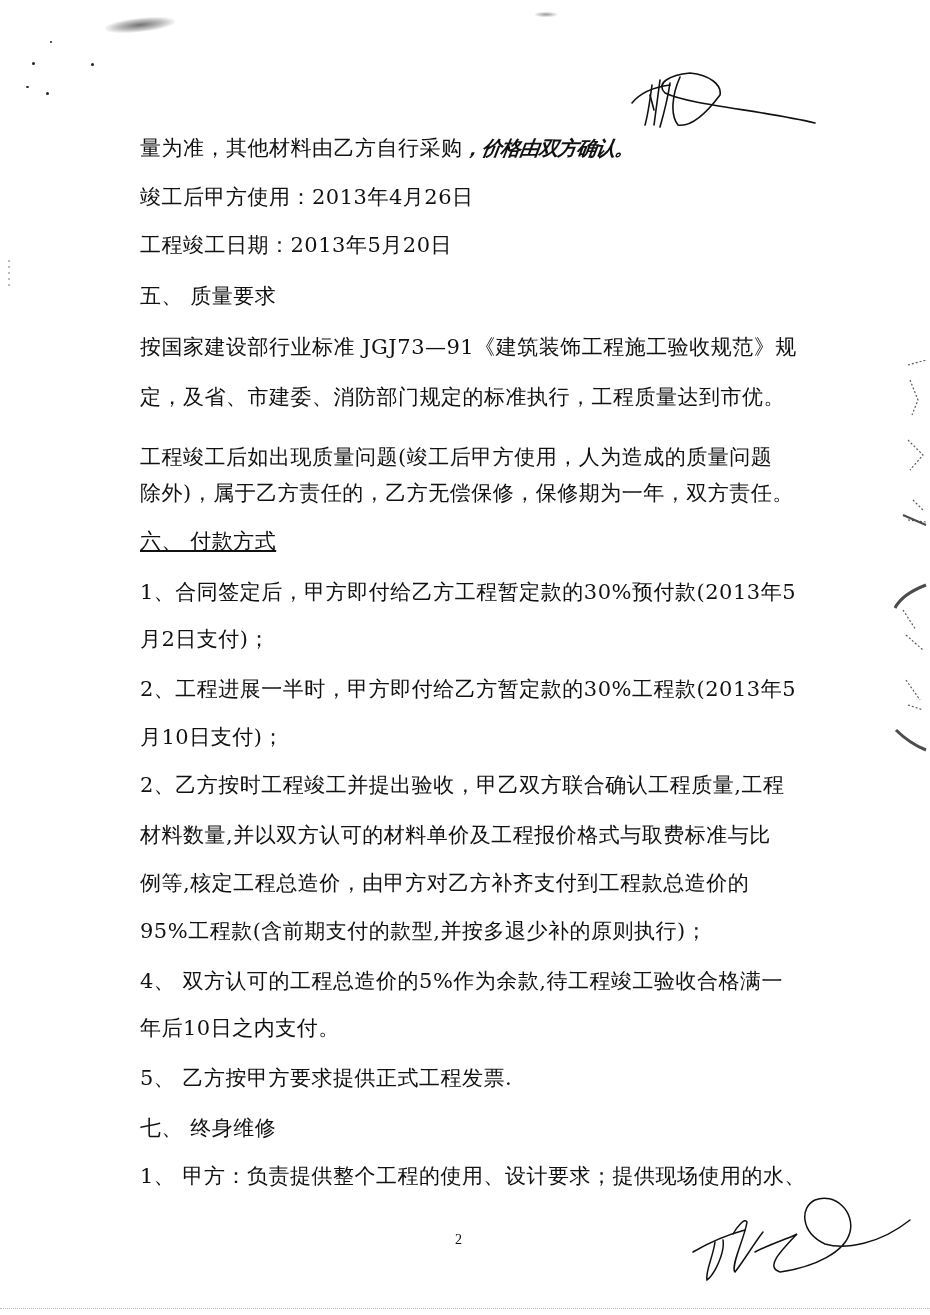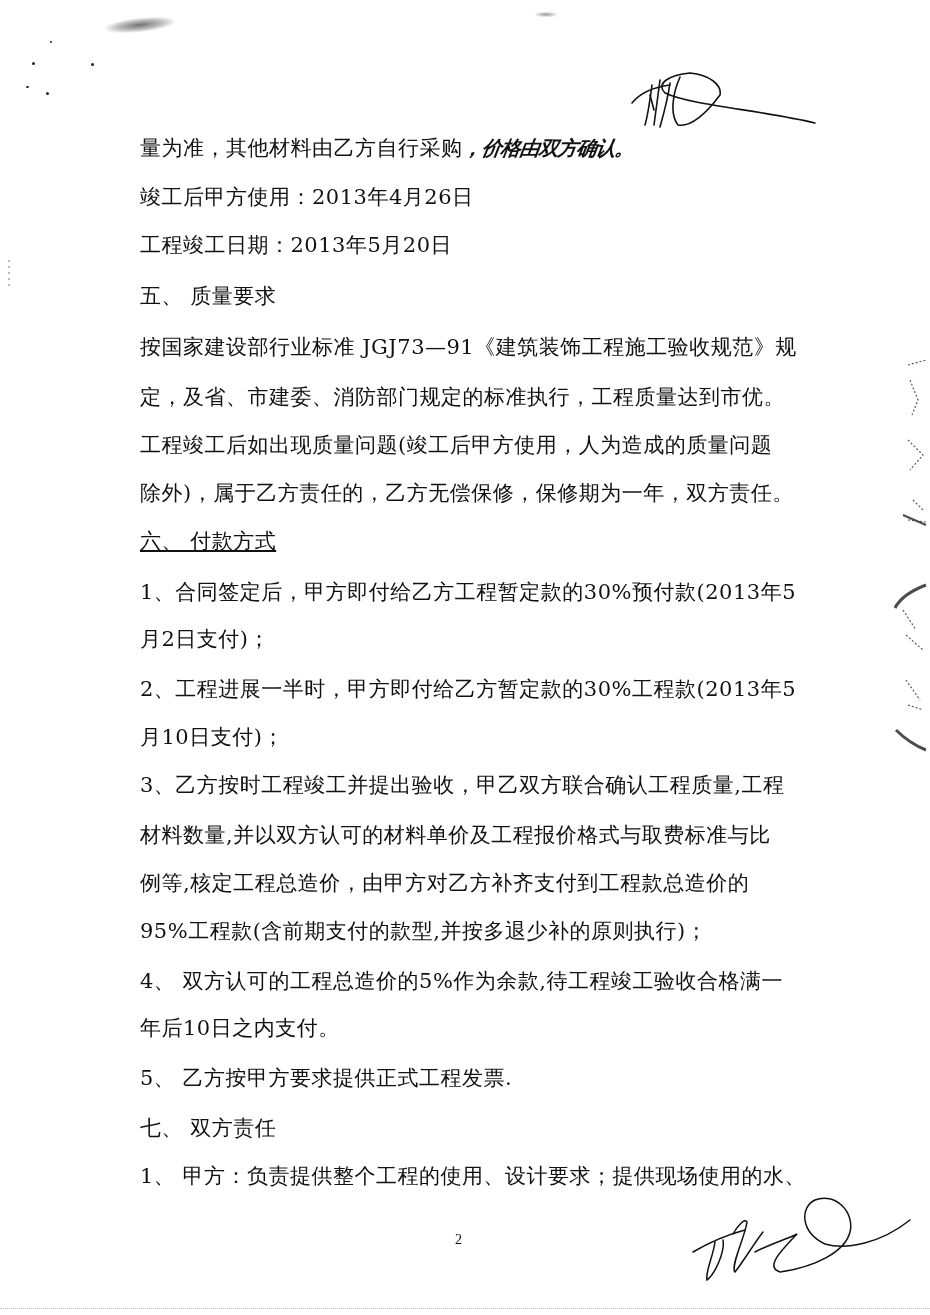--- a/index.html
+++ b/index.html
@@ -92,35 +92,35 @@
   <div class="speck" style="left:8px;top:260px;width:2px;height:30px;border-radius:0;background:repeating-linear-gradient(#bbb 0 2px, transparent 2px 6px);"></div>
 
   <div class="line" style="top:133px;">
     <span>量为准，其他材料由乙方自行采购</span><span class="handwriting">，价格由双方确认。</span>
   </div>
   <div class="line" style="top:182px;">竣工后甲方使用：2013年4月26日</div>
   <div class="line" style="top:230px;">工程竣工日期：2013年5月20日</div>
   <div class="line" style="top:281px;">五、 质量要求</div>
   <div class="line" style="top:332px;">按国家建设部行业标准 JGJ73—91《建筑装饰工程施工验收规范》规</div>
   <div class="line" style="top:382px;">定，及省、市建委、消防部门规定的标准执行，工程质量达到市优。</div>
-  <div class="line" style="top:430px;">工程竣工后如出现质量问题(竣工后甲方使用，人为造成的质量问题</div>
+  <div class="line" style="top:442px;">工程竣工后如出现质量问题(竣工后甲方使用，人为造成的质量问题</div>
   <div class="line" style="top:478px;">除外)，属于乙方责任的，乙方无偿保修，保修期为一年，双方责任。</div>
   <div class="line" style="top:526px;text-decoration:underline;">六、 付款方式</div>
   <div class="line" style="top:577px;">1、合同签定后，甲方即付给乙方工程暂定款的30%预付款(2013年5</div>
   <div class="line" style="top:624px;">月2日支付)；</div>
   <div class="line" style="top:674px;">2、工程进展一半时，甲方即付给乙方暂定款的30%工程款(2013年5</div>
   <div class="line" style="top:722px;">月10日支付)；</div>
-  <div class="line" style="top:770px;">3、乙方按时工程竣工并提出验收，甲乙双方联合确认工程质量,工程</div>
+  <div class="line" style="top:770px;">2、乙方按时工程竣工并提出验收，甲乙双方联合确认工程质量,工程</div>
   <div class="line" style="top:820px;text-align:right;">材料数量,并以双方认可的材料单价及工程报价格式与取费标准与比</div>
   <div class="line" style="top:868px;">例等,核定工程总造价，由甲方对乙方补齐支付到工程款总造价的</div>
   <div class="line" style="top:916px;">95%工程款(含前期支付的款型,并按多退少补的原则执行)；</div>
   <div class="line" style="top:966px;">4、  双方认可的工程总造价的5%作为余款,待工程竣工验收合格满一</div>
   <div class="line" style="top:1013px;">年后10日之内支付。</div>
   <div class="line" style="top:1063px;">5、  乙方按甲方要求提供正式工程发票.</div>
-  <div class="line" style="top:1113px;">七、  双方责任</div>
+  <div class="line" style="top:1113px;">七、  终身维修</div>
   <div class="line" style="top:1161px;">1、  甲方：负责提供整个工程的使用、设计要求；提供现场使用的水、</div>
 
   <div class="page-number">2</div>
 
   <svg class="signature" style="left:610px;top:65px;" width="230" height="80" viewBox="0 0 230 80">
     <g fill="none" stroke="#111" stroke-width="1.6" stroke-linecap="round">
       <path d="M22 38 C 30 28, 45 22, 60 20"></path>
       <path d="M42 20 C 40 35, 38 50, 35 60"></path>
       <path d="M50 15 C 48 30, 46 45, 44 60"></path>
       <path d="M60 18 C 58 32, 54 48, 50 62"></path>

